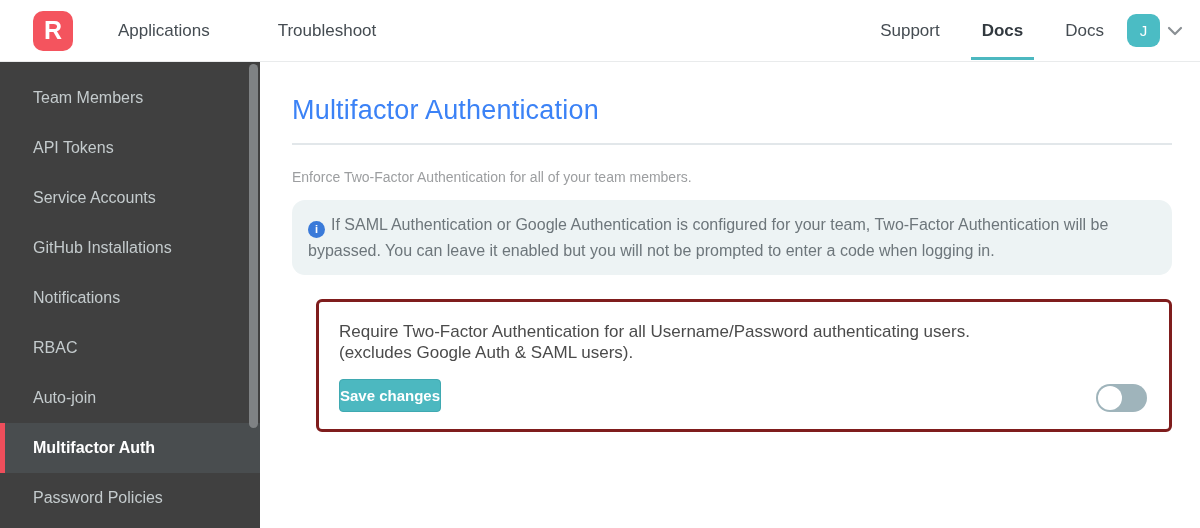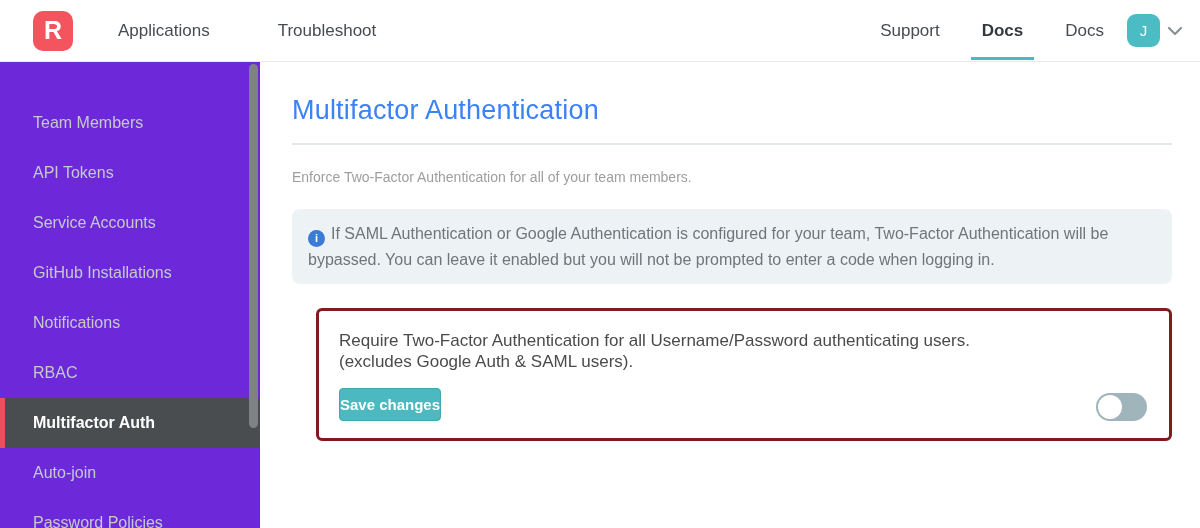--- a/index.html
+++ b/index.html
@@ -21,35 +21,35 @@
     bottom: 0; height: 3px; background: #4cb8c0; }
   .avatar-wrap { display: flex; align-items: center; margin-left: 12px; margin-right: 17px; cursor: pointer; }
   .avatar { width: 33px; height: 33px; border-radius: 9px; background: #4bbcc4;
     color: #ffffff; font-size: 15px; display: flex; align-items: center; justify-content: center; }
   .chevron { margin-left: 7px; display: flex; align-items: center; }
 
   
   .app-body { display: flex; height: 466px; }
 
   
-  .sidebar { position: relative; width: 260px; flex: 0 0 260px; background: #6d28d9;
-    padding-top: 36px; }
+  .sidebar { position: relative; width: 260px; flex: 0 0 260px; background: #404040;
+    padding-top: 11px; }
   .side-item { height: 50px; display: flex; align-items: center; padding-left: 33px;
     font-size: 16px; color: #c4cbcd; cursor: pointer; white-space: nowrap; }
   .side-item.active { background: #494d4f; border-left: 5px solid #ee4e5b;
     padding-left: 28px; color: #ffffff; font-weight: bold; }
   .side-scrollbar { position: absolute; top: 2px; right: 2px; width: 9px; height: 364px;
     border-radius: 5px; background: #7f8284; }
 
   
   .main { flex: 1 1 auto; background: #ffffff; padding: 33px 28px 0 32px; }
   .page-title { font-size: 27px; font-weight: normal; color: #3b82f6; letter-spacing: 0.2px; }
   .title-divider { margin-top: 17px; border-bottom: 2px solid #e2e7ea; }
   .subtitle { margin-top: 24px; font-size: 14px; color: #9c9ea0; }
-  .info-box { margin-top: 24px; background: #edf3f4; border-radius: 8px;
+  .info-box { margin-top: 15px; background: #edf3f4; border-radius: 13px;
     padding: 12px 16px; font-size: 16px; line-height: 25px; color: #6d767b; }
   .info-icon { display: inline-flex; align-items: center; justify-content: center;
     width: 17px; height: 17px; border-radius: 50%; background: #3a7ad9; color: #ffffff;
     font-size: 11px; font-weight: bold; font-style: normal; vertical-align: -3px; margin-right: 6px; }
 
   .card { margin-top: 24px; margin-left: 24px; border: 3px solid #7f1d1d;
     border-radius: 6px; padding: 19px 22px 17px 20px; display: flex; align-items: flex-end; }
   .card-text { flex: 1 1 auto; font-size: 17px; line-height: 21px; color: #4b4b4b; }
   .save-btn { margin-top: 16px; display: inline-block; background: #4cb8c0; color: #ffffff;
     font-family: "Liberation Sans", sans-serif; font-size: 15px; font-weight: bold;
@@ -88,22 +88,22 @@
 
 <div class="app-body">
 
   <div class="sidebar">
     <div class="side-item">Team Members</div>
     <div class="side-item">API Tokens</div>
     <div class="side-item">Service Accounts</div>
     <div class="side-item">GitHub Installations</div>
     <div class="side-item">Notifications</div>
     <div class="side-item">RBAC</div>
+    <div class="side-item">Auto-join</div>
     <div class="side-item active">Multifactor Auth</div>
-    <div class="side-item">Auto-join</div>
     <div class="side-item">Password Policies</div>
     <div class="side-scrollbar"></div>
   </div>
 
   <div class="main">
     <div class="page-title">Multifactor Authentication</div>
     <div class="title-divider"></div>
 
     <div class="subtitle">Enforce Two-Factor Authentication for all of your team members.</div>
 

